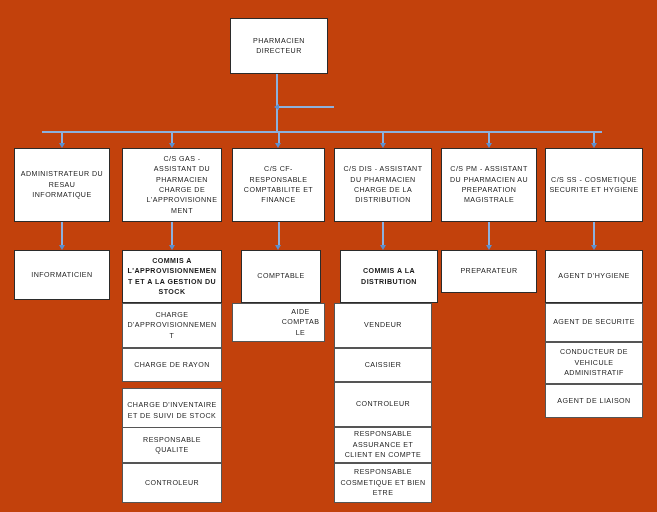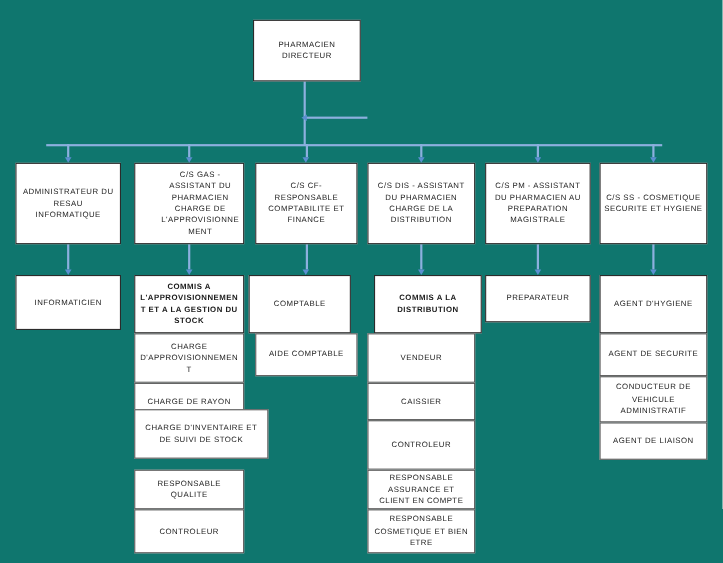--- a/index.html
+++ b/index.html
@@ -9,21 +9,21 @@
     background: #ffffff;
   }
   body {
     font-family: "Liberation Sans", sans-serif;
     -webkit-font-smoothing: antialiased;
   }
   #chart {
     position: relative;
     width: 657px;
     height: 512px;
-    background: #0f766e;
+    background: #c2410c;
     overflow: hidden;
   }
 
   
   .node {
     position: absolute;
     box-sizing: border-box;
     border: 1px solid #3a3a3a;
     background: #ffffff;
     display: flex;
@@ -120,40 +120,40 @@
       <div class="arrow-down" style="left: 168.5px; top: 244.5px;"></div>
       <div class="node top-level bold" style="left: 122px; top: 250px; width: 100px; height: 53px;">
         <span class="txt">COMMIS A L'APPROVISIONNEMENT ET A LA GESTION DU STOCK</span>
       </div>
       <div class="node thin" style="left: 122px; top: 303px; width: 100px; height: 45px;">
         <span class="txt">CHARGE D'APPROVISIONNEMENT</span>
       </div>
       <div class="node thin" style="left: 122px; top: 348px; width: 100px; height: 34px;">
         <span class="txt">CHARGE DE RAYON</span>
       </div>
-      <div class="node thin" style="left: 122px; top: 372px; width: 122px; height: 45px;">
+      <div class="node thin" style="left: 122px; top: 388px; width: 100px; height: 45px;">
         <span class="txt">CHARGE D'INVENTAIRE ET DE SUIVI DE STOCK</span>
       </div>
       <div class="node thin" style="left: 122px; top: 427px; width: 100px; height: 36px;">
         <span class="txt">RESPONSABLE QUALITE</span>
       </div>
       <div class="node thin" style="left: 122px; top: 463px; width: 100px; height: 40px;">
         <span class="txt">CONTROLEUR</span>
       </div>
       <div class="vline" style="left: 277.5px; top: 131px; height: 12px;"></div>
       <div class="arrow-down" style="left: 275px; top: 142.5px;"></div>
       <div class="node top-level" style="left: 232px; top: 148px; width: 93px; height: 74px;">
         <span class="txt">C/S CF- RESPONSABLE COMPTABILITE ET FINANCE</span>
       </div>
       <div class="vline" style="left: 277.5px; top: 222px; height: 23px;"></div>
       <div class="arrow-down" style="left: 275px; top: 244.5px;"></div>
-      <div class="node top-level" style="left: 226px; top: 250px; width: 93px; height: 53px; align-items: center;">
+      <div class="node top-level" style="left: 241px; top: 250px; width: 80px; height: 53px; align-items: center;">
         <span class="txt">COMPTABLE</span>
       </div>
-      <div class="node thin" style="left: 232px; top: 303px; width: 93px; height: 39px;">
+      <div class="node thin" style="left: 232px; top: 303px; width: 93px; height: 39px; padding-left: 47px;">
         <span class="txt">AIDE COMPTABLE</span>
       </div>
       <div class="vline" style="left: 382px; top: 131px; height: 12px;"></div>
       <div class="arrow-down" style="left: 379.5px; top: 142.5px;"></div>
       <div class="node top-level" style="left: 334px; top: 148px; width: 98px; height: 74px;">
         <span class="txt">C/S DIS - ASSISTANT DU PHARMACIEN CHARGE DE LA DISTRIBUTION</span>
       </div>
       <div class="vline" style="left: 382px; top: 222px; height: 23px;"></div>
       <div class="arrow-down" style="left: 379.5px; top: 244.5px;"></div>
       <div class="node top-level bold" style="left: 340px; top: 250px; width: 98px; height: 53px;">

